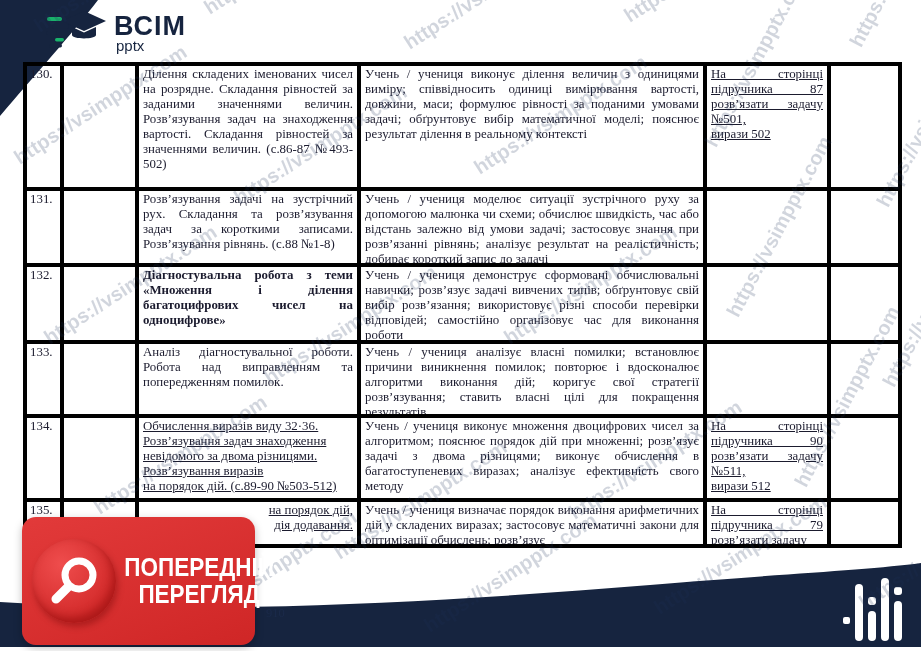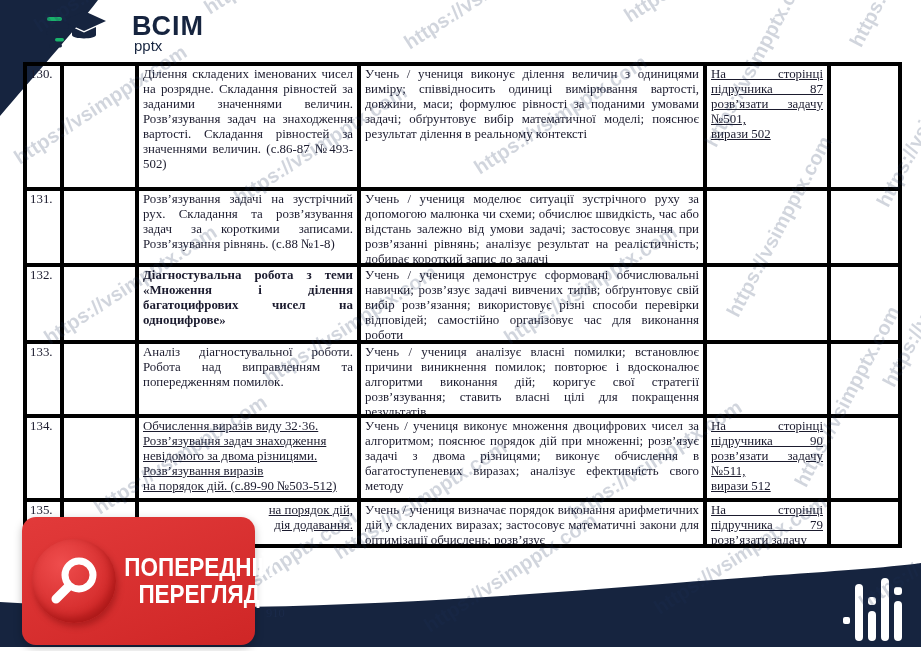--- a/index.html
+++ b/index.html
@@ -5,21 +5,21 @@
   html,body{margin:0;padding:0;}
   body{
     width:921px;height:651px;position:relative;overflow:hidden;
     background:#ffffff;font-family:"Liberation Serif", serif;
   }
   
   .corner-tl{position:absolute;left:0;top:0;z-index:1;}
   .bottom-band{position:absolute;left:0;bottom:0;z-index:1;}
   .bars-logo{position:absolute;right:10px;bottom:2px;z-index:2;}
   
-  .logo{position:absolute;left:46px;top:6px;z-index:2;display:flex;align-items:center;gap:24px;}
+  .logo{position:absolute;left:46px;top:6px;z-index:2;display:flex;align-items:center;gap:6px;}
   .logo-text .name{font-family:"Liberation Sans",sans-serif;font-weight:700;font-size:27px;color:#16243f;letter-spacing:1px;line-height:26px;}
   .logo-text .sub{font-family:"Liberation Sans",sans-serif;font-weight:400;font-size:15px;color:#16243f;line-height:14px;padding-left:2px;}
   
   .table-wrap{position:absolute;left:23px;top:62px;z-index:2;}
   table{border-collapse:collapse;table-layout:fixed;width:875px;}
   td{border:4px solid #000000;vertical-align:top;padding:1px 4px 0 4px;
      font-size:12.9px;line-height:15px;color:#1b1b2e;overflow:hidden;}
   .cc{overflow:hidden;}
   .rh125 .cc{max-height:121px;} .rh75 .cc{max-height:71px;} .rh76 .cc{max-height:72px;}
   .rh73 .cc{max-height:69px;} .rh84 .cc{max-height:80px;} .rh44 .cc{max-height:41px;}

